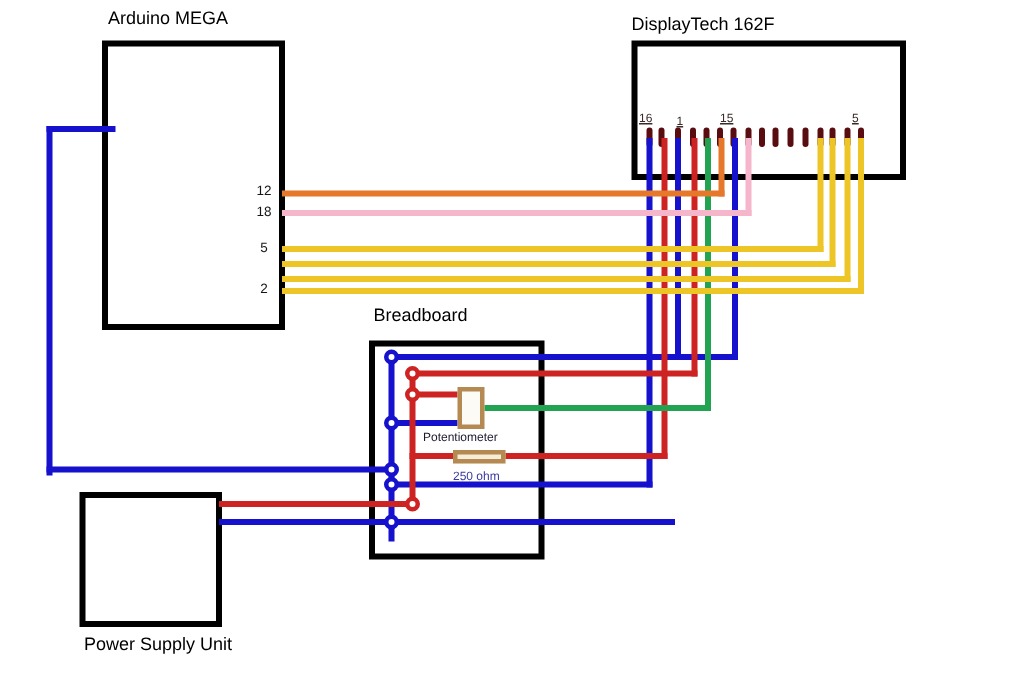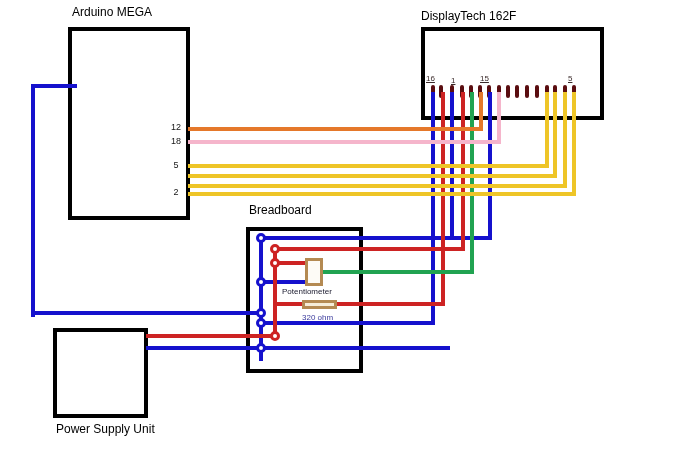--- a/index.html
+++ b/index.html
@@ -85,21 +85,21 @@
       <div class="wire" style="left: 545px; top: 92px; width: 4px; height: 76px; background: rgb(238, 197, 39);"></div>
       <div class="wire" style="left: 188px; top: 174px; width: 369px; height: 4px; background: rgb(238, 197, 39);"></div>
       <div class="wire" style="left: 553px; top: 92px; width: 4px; height: 86px; background: rgb(238, 197, 39);"></div>
       <div class="wire" style="left: 188px; top: 184px; width: 379px; height: 4px; background: rgb(238, 197, 39);"></div>
       <div class="wire" style="left: 563px; top: 92px; width: 4px; height: 96px; background: rgb(238, 197, 39);"></div>
       <div class="wire" style="left: 188px; top: 192px; width: 388px; height: 4px; background: rgb(238, 197, 39);"></div>
       <div class="wire" style="left: 572px; top: 92px; width: 4px; height: 104px; background: rgb(238, 197, 39);"></div>
       <div class="component" style="left: 305px; top: 258px; width: 18px; height: 28px; border: 3px solid rgb(180, 138, 82); background: rgb(253, 251, 246);"></div>
       <span class="comp-label" style="left: 282px; top: 287px; color: rgb(26, 26, 46);">Potentiometer</span>
       <div class="component" style="left: 302px; top: 300px; width: 35px; height: 9px; border: 3px solid rgb(180, 138, 82); background: rgb(246, 237, 216);"></div>
-      <span class="comp-label" style="left: 302px; top: 313px; color: rgb(58, 58, 156);">320 ohm</span>
+      <span class="comp-label" style="left: 302px; top: 313px; color: rgb(58, 58, 156);">250 ohm</span>
       <div class="node" style="left: 256px; top: 233px; border: 3px solid rgb(21, 17, 205);"></div>
       <div class="node" style="left: 256px; top: 277px; border: 3px solid rgb(21, 17, 205);"></div>
       <div class="node" style="left: 256px; top: 308px; border: 3px solid rgb(21, 17, 205);"></div>
       <div class="node" style="left: 256px; top: 318px; border: 3px solid rgb(21, 17, 205);"></div>
       <div class="node" style="left: 256px; top: 343px; border: 3px solid rgb(21, 17, 205);"></div>
       <div class="node" style="left: 270px; top: 244px; border: 3px solid rgb(205, 35, 35);"></div>
       <div class="node" style="left: 270px; top: 258px; border: 3px solid rgb(205, 35, 35);"></div>
       <div class="node" style="left: 270px; top: 331px; border: 3px solid rgb(205, 35, 35);"></div>
       <span class="pin-label" style="left: 426px; top: 74px;">16</span>
       <span class="pin-label" style="left: 437px; top: 74px; margin-left: 43px;">15</span>

